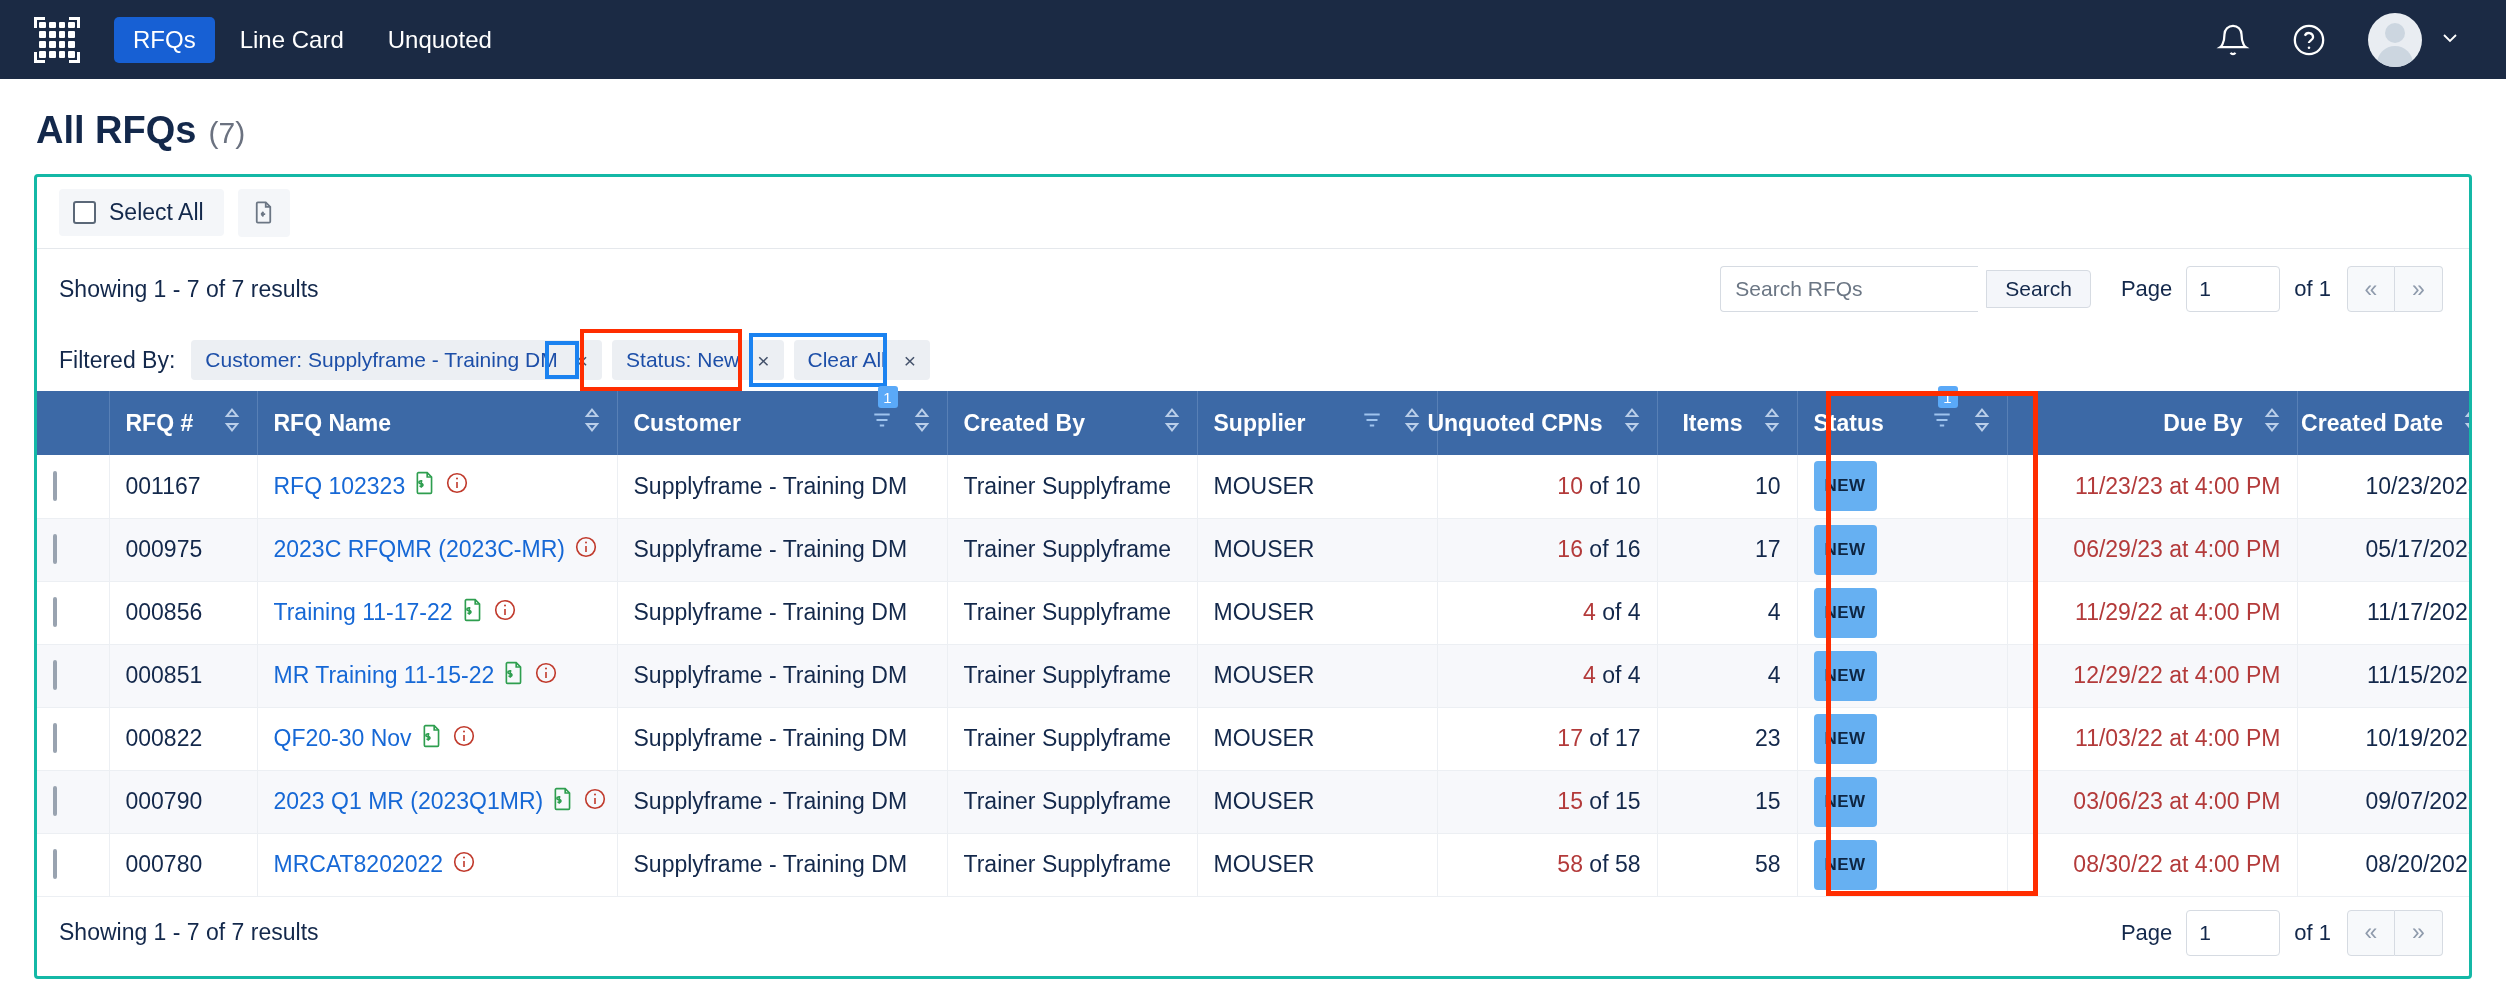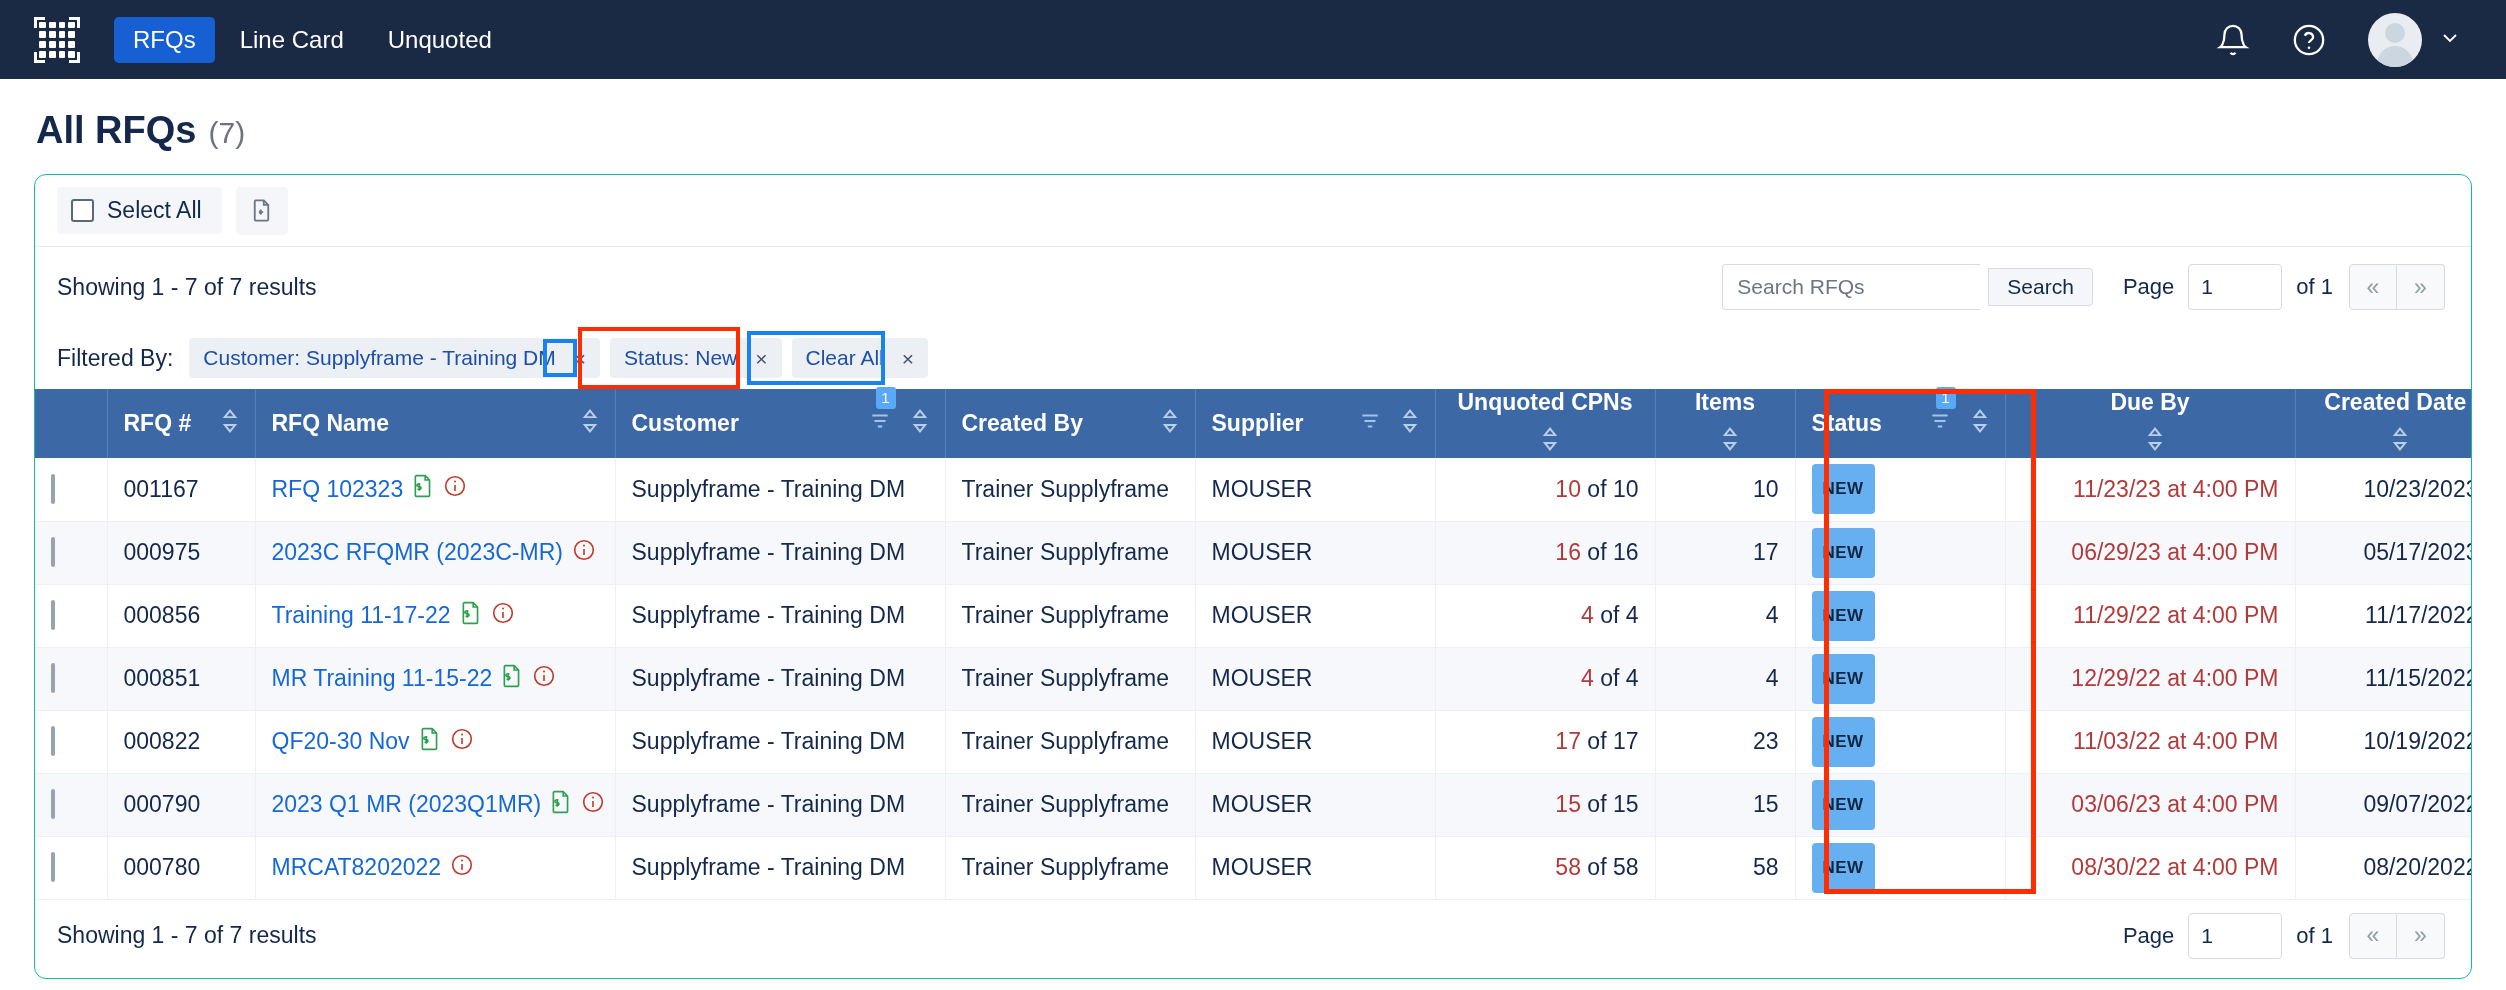--- a/index.html
+++ b/index.html
@@ -81,22 +81,22 @@
   .page-title {
     padding: 30px 36px 14px 36px;
     display: flex; align-items: baseline; gap: 12px;
   }
   .page-title h1 { font-size: 38px; color: #13284b; font-weight: bold; }
   .page-title .count { font-size: 30px; color: #6b7280; }
 
   
   .card {
     margin: 8px 34px 0 34px;
-    border: 1px solid #14b8a6;
-    border-radius: 12px;
+    border: 3px solid #14b8a6;
+    border-radius: 4px;
     background: #fff;
     height: 805px;
     overflow: hidden;
   }
   .card-toolbar {
     height: 72px;
     border-bottom: 1px solid #e5e8ec;
     display: flex; align-items: center;
     padding: 0 22px;
     gap: 14px;
@@ -225,21 +225,21 @@
     font-weight: bold;
     height: 64px;
     padding: 0 16px;
     text-align: left;
     border-right: 1px solid #5880b6;
     vertical-align: middle;
     position: relative;
   }
   thead th:last-child { border-right: 0; }
   .th-inner { display: flex; align-items: center; gap: 10px; width: 100%; }
-  .th-inner.right { justify-content: flex-end; flex-direction: column; }
+  .th-inner.right { justify-content: flex-end; }
   .th-label { white-space: nowrap; }
   .sort-ico { margin-left: auto; flex: 0 0 auto; opacity: .85; }
   .th-inner.right .sort-ico { margin-left: 10px; }
   .filt-ico { position: relative; flex: 0 0 auto; margin-left: auto; }
   .filt-badge {
     position: absolute;
     top: -23px; left: 7px;
     background: #5aa9f8;
     color: #ffffff;
     font-size: 15px;

